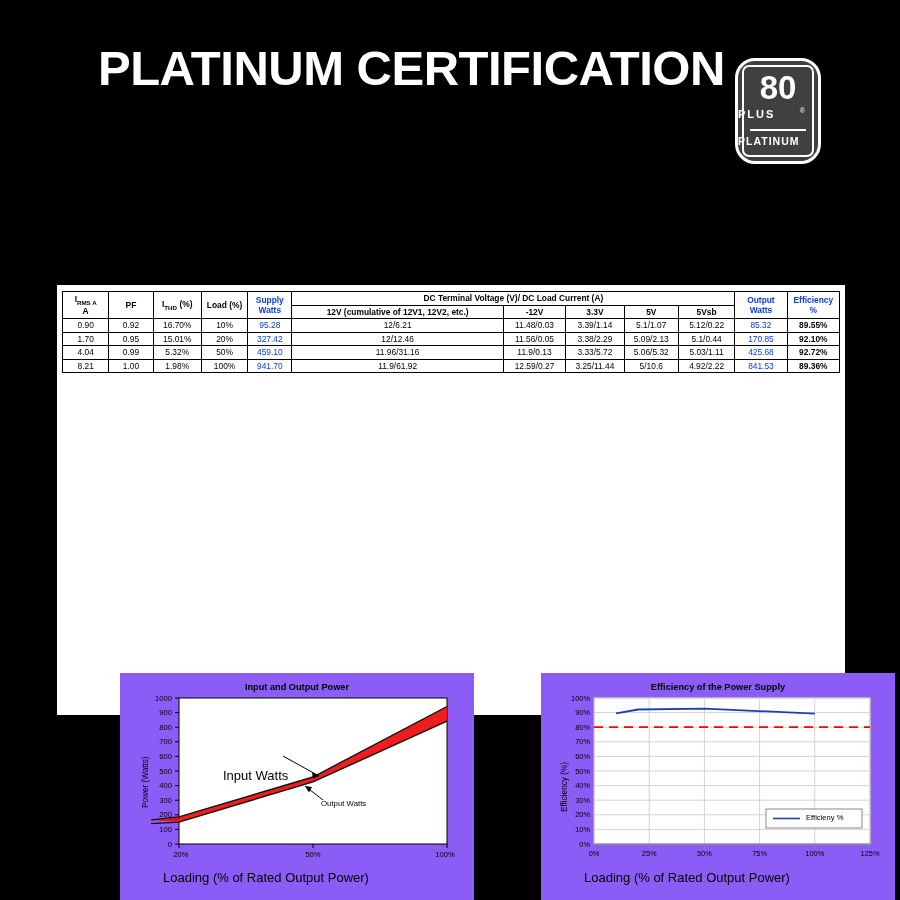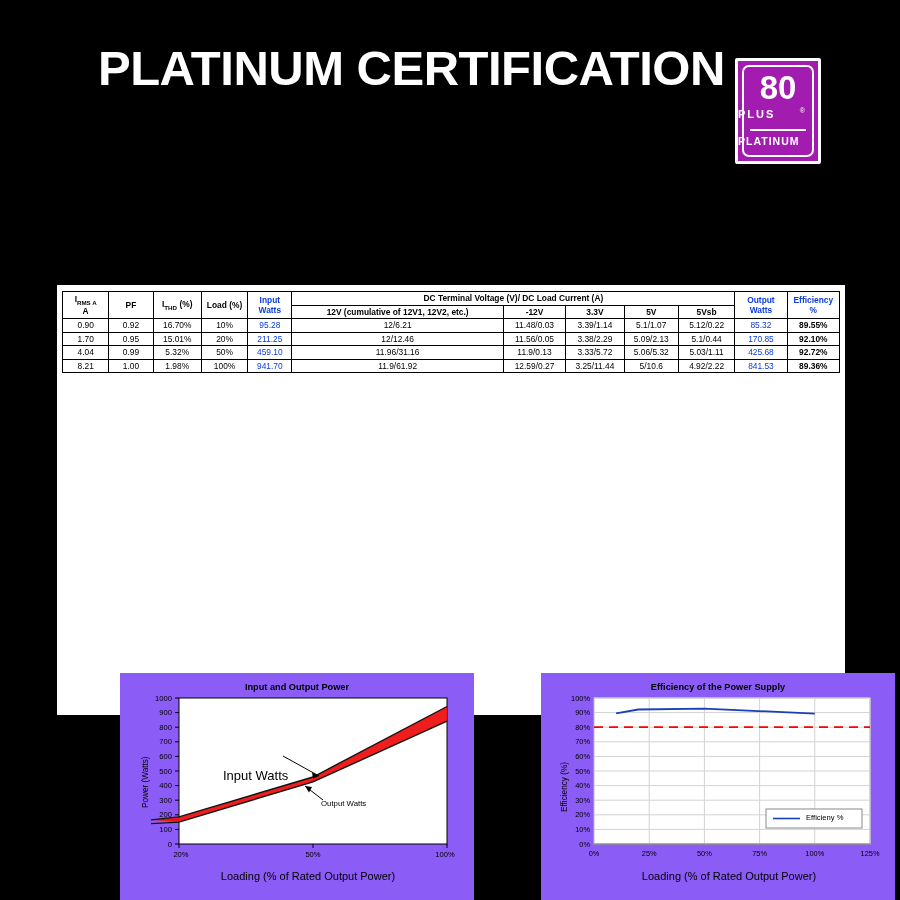--- a/index.html
+++ b/index.html
@@ -19,21 +19,21 @@
   }
   .subtitle{
     position:absolute;left:94px;top:140px;
     color:#e8e8e8;font-size:18.5px;font-weight:normal;
     letter-spacing:-0.2px;
   }
 
   
   .badge80{
     position:absolute;left:735px;top:58px;width:86px;height:106px;
-    background:#a21caf;border:3px solid #ffffff;border-radius:2px;
+    background:#404040;border:3px solid #ffffff;border-radius:20px;
     box-sizing:border-box;
   }
   .badge80 .inner{
     position:absolute;left:4px;top:4px;right:4px;bottom:4px;
     border:2px solid #ffffff;border-radius:7px;
   }
   .badge80 .num{
     position:absolute;left:0;right:0;top:10px;text-align:center;
     color:#fff;font-size:33px;font-weight:bold;line-height:1;
   }
@@ -77,21 +77,21 @@
   .chartbox{
     position:absolute;background:#8b5cf6;border:3px solid #8b5cf6;
   }
   .chartbox .ctitle{
     position:absolute;left:0;right:0;top:6px;text-align:center;
     font-size:9.2px;font-weight:bold;color:#000;
   }
   #chart-left{left:63px;top:388px;width:348px;height:222px;}
   #chart-right{left:484px;top:388px;width:348px;height:222px;}
 
-  .axlabel{position:absolute;font-size:11px;color:#000;text-align:center;}
+  .axlabel{position:absolute;font-size:13px;color:#000;}
   .ylabel{
     position:absolute;font-size:8.2px;color:#000;
     transform:rotate(-90deg);transform-origin:0 0;white-space:nowrap;
   }
   svg{display:block;}
 </style>
 </head>
 <body>
 
 <div class="page">
@@ -131,21 +131,21 @@
           <th rowspan="2">
             <span>I</span><span class="sml">RMS A</span><br>
             <span>A</span>
           </th>
           <th rowspan="2">PF</th>
           <th rowspan="2">
             <span>I</span><span class="sml">THD</span><span> (%)</span>
           </th>
           <th rowspan="2">Load (%)</th>
           <th rowspan="2" class="blue">
-            <span>Input</span><br>
+            <span>Supply</span><br>
             <span>Watts</span>
           </th>
           <th colspan="5">DC Terminal Voltage (V)/ DC Load Current (A)</th>
           <th rowspan="2" class="blue">
             <span>Output</span><br>
             <span>Watts</span>
           </th>
           <th rowspan="2" class="blue">
             <span>Efficiency</span><br>
             <span>%</span>
@@ -172,21 +172,21 @@
           <td>5.1/1.07</td>
           <td>5.12/0.22</td>
           <td class="blue">85.32</td>
           <td style="font-weight:bold">89.55%</td>
         </tr>
         <tr>
           <td>1.70</td>
           <td>0.95</td>
           <td>15.01%</td>
           <td>20%</td>
-          <td class="blue">211.25</td>
+          <td class="blue">327.42</td>
           <td>12/12.46</td>
           <td>11.56/0.05</td>
           <td>3.38/2.29</td>
           <td>5.09/2.13</td>
           <td>5.1/0.44</td>
           <td class="blue">170.85</td>
           <td style="font-weight:bold">92.10%</td>
         </tr>
         <tr>
           <td>4.04</td>

